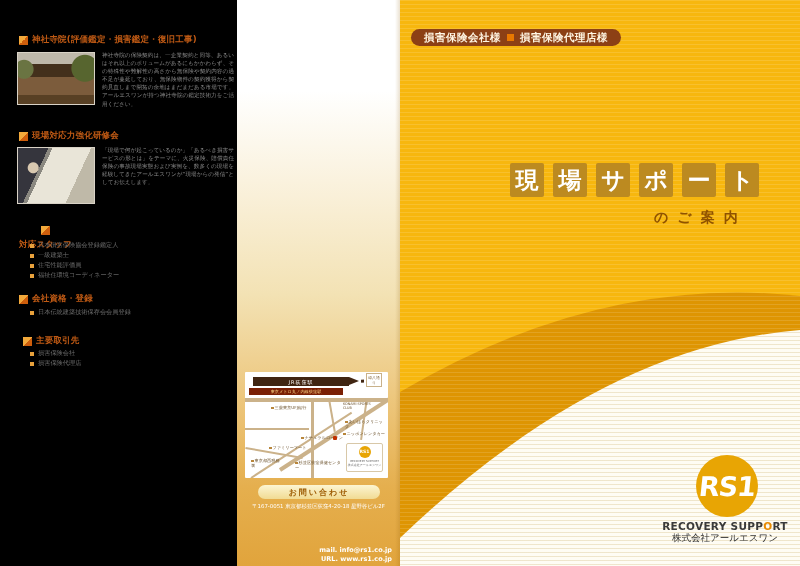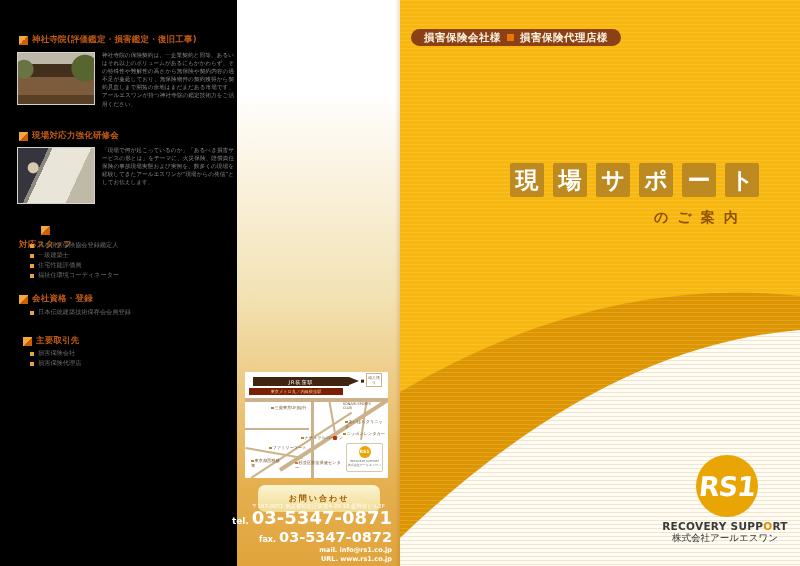--- a/index.html
+++ b/index.html
@@ -45,21 +45,21 @@
   .map-label{position:absolute;font-size:4.2px;color:#6E5530;line-height:1.3;}
   .map-label .msq{display:inline-block;width:2.5px;height:2.5px;background:#B8863B;margin-right:1px;vertical-align:middle;}
   #map-marker{position:absolute;left:88px;top:64px;width:4px;height:4px;background:#C03000;border-radius:1px;}
   #map-office{position:absolute;right:5px;bottom:6px;width:37px;height:29px;background:#fff;border:1px solid #D8C8A8;
      border-radius:2px;text-align:center;padding-top:2px;}
   #map-office .mo-circle{width:12px;height:12px;border-radius:50%;background:#E8A504;color:#fff;font-size:4.5px;
      font-weight:bold;line-height:12px;margin:0 auto;}
   #map-office .mo-en{font-size:2.8px;color:#666;margin-top:1px;}
   #map-office .mo-jp{font-size:3px;color:#666;}
 
-  #contact-btn{position:absolute;left:21px;top:485px;width:122px;height:27px;border-radius:7px;
+  #contact-btn{position:absolute;left:21px;top:485px;width:122px;height:14px;border-radius:7px;
      background:linear-gradient(180deg,#FCF5D2,#F1DB93);color:#9C5A00;font-size:8px;font-weight:bold;
      display:flex;align-items:center;justify-content:center;letter-spacing:2px;border:none;}
   #address{position:absolute;left:0;top:503px;width:100%;text-align:center;font-size:5.4px;color:#fff;white-space:nowrap;}
   .tel-row{position:absolute;right:8px;color:#fff;white-space:nowrap;display:flex;align-items:baseline;gap:3px;}
   #tel-row{top:507px;}
   #tel-row .lbl{font-size:9px;font-weight:bold;}
   #tel-row .num{font-size:18px;font-weight:bold;letter-spacing:0;}
   #fax-row{top:529px;}
   #fax-row .lbl{font-size:8px;font-weight:bold;}
   #fax-row .num{font-size:14.5px;font-weight:bold;}
@@ -203,28 +203,20 @@
       <div id="map-office">
         <div class="mo-circle">RS1</div>
         <div class="mo-en">RECOVERY SUPPORT</div>
         <div class="mo-jp">株式会社アールエスワン</div>
       </div>
     </div>
 
     <button id="contact-btn">お問い合わせ</button>
     <div id="address">〒167-0051 東京都杉並区荻窪4-20-18 星野谷ビル2F</div>
 
-    <div class="tel-row" id="tel-row">
-      <span class="lbl">tel.</span>
-      <span class="num">03-5347-0871</span>
-    </div>
-    <div class="tel-row" id="fax-row">
-      <span class="lbl">fax.</span>
-      <span class="num">03-5347-0872</span>
-    </div>
     <div class="small-row" id="mail-row">
       <span>mail.</span> <span>info@rs1.co.jp</span>
     </div>
     <div class="small-row" id="url-row">
       <span>URL.</span> <span>www.rs1.co.jp</span>
     </div>
 
     <div id="fold-shadow"></div>
   </div>
 

